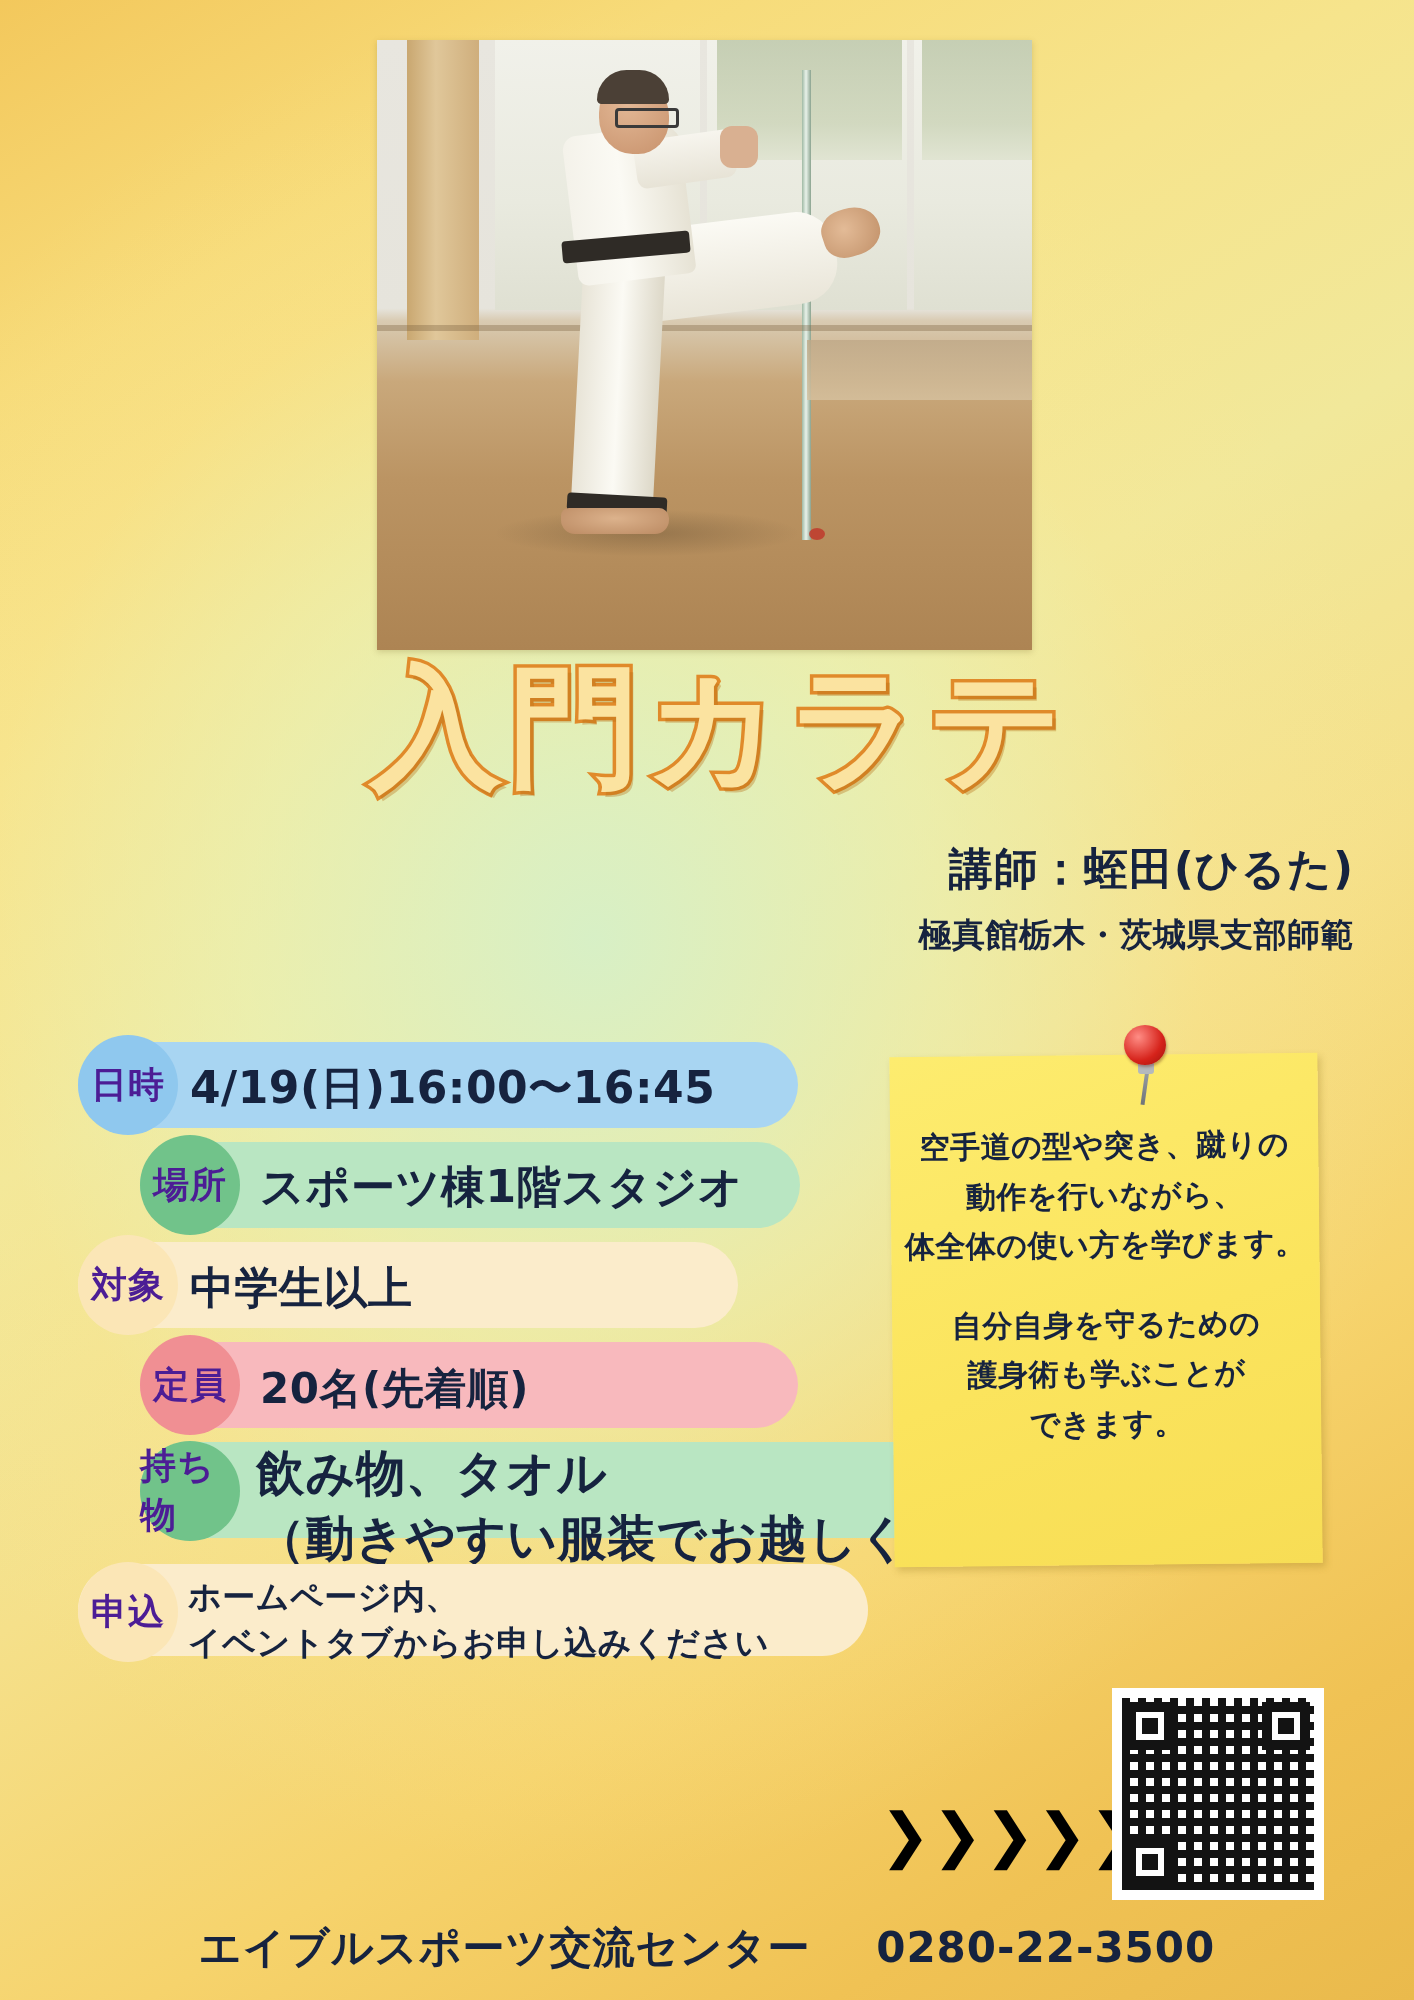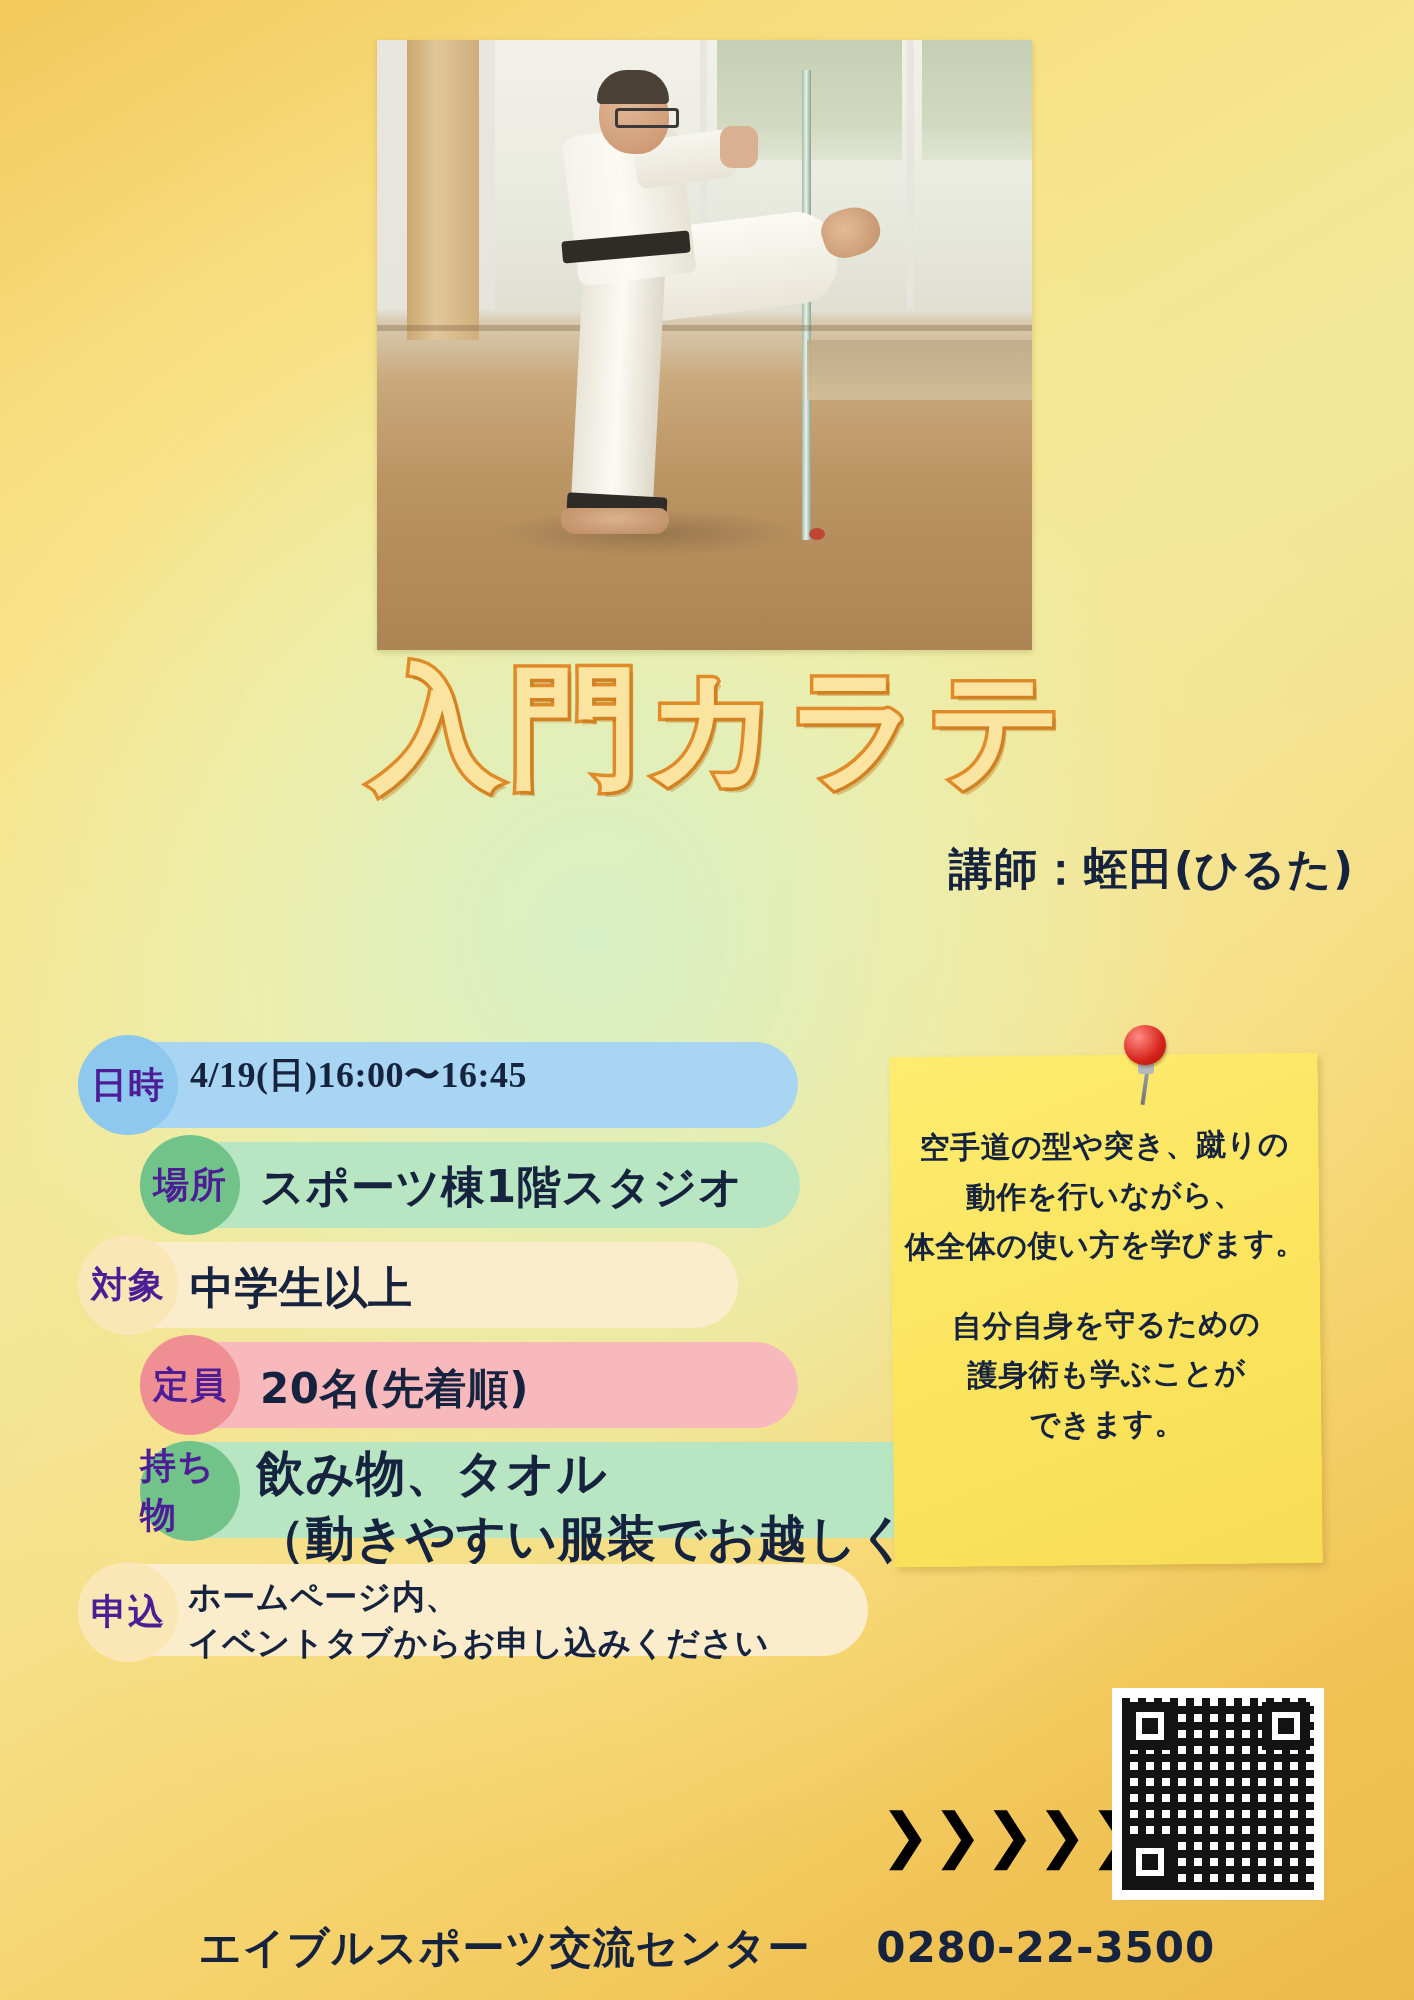--- a/index.html
+++ b/index.html
@@ -243,21 +243,21 @@
     position: absolute;
     font-weight: 700;
     color: #16233f;
     letter-spacing: 0.5px;
     line-height: 1.2;
   }
 
   
   #row-datetime .pill   { width: 720px; background: #a8d5f2; }
   #row-datetime .badge  { left: 0; background: #8fc8ee; }
-  #row-datetime .rowtext{ left: 112px; top: 12px; font-size: 36px; font-family: Liberation Serif, serif; }
+  #row-datetime .rowtext{ left: 112px; top: 20px; font-size: 44px; }
 
   #row-place .pill      { left: 62px; width: 660px; background: #b9e6c2; }
   #row-place .badge     { left: 62px; background: #71c38a; }
   #row-place .rowtext   { left: 182px; top: 19px; font-size: 44px; }
 
   #row-target .pill     { left: 0; width: 660px; background: #fbeccb; }
   #row-target .badge    { left: 0; background: #fbe6b6; }
   #row-target .rowtext  { left: 112px; top: 20px; font-size: 44px; }
 
   #row-capacity .pill   { left: 62px; width: 658px; background: #f8b9bd; }
@@ -423,20 +423,21 @@
     <div class="head"></div>
     <div class="hair"></div>
     <div class="glasses"></div>
     <div class="small-dot"></div>
   </div>
 
   <div class="title">入門カラテ</div>
 
   <div class="lecturer">
     <span>講師：蛭田(ひるた)</span>
+    <span class="sub">極真館栃木・茨城県支部師範</span>
   </div>
 
   <div class="rows">
 
     <div class="row" id="row-datetime">
       <div class="pill"></div>
       <div class="badge">日時</div>
       <div class="rowtext">4/19(日)16:00〜16:45</div>
     </div>
 

